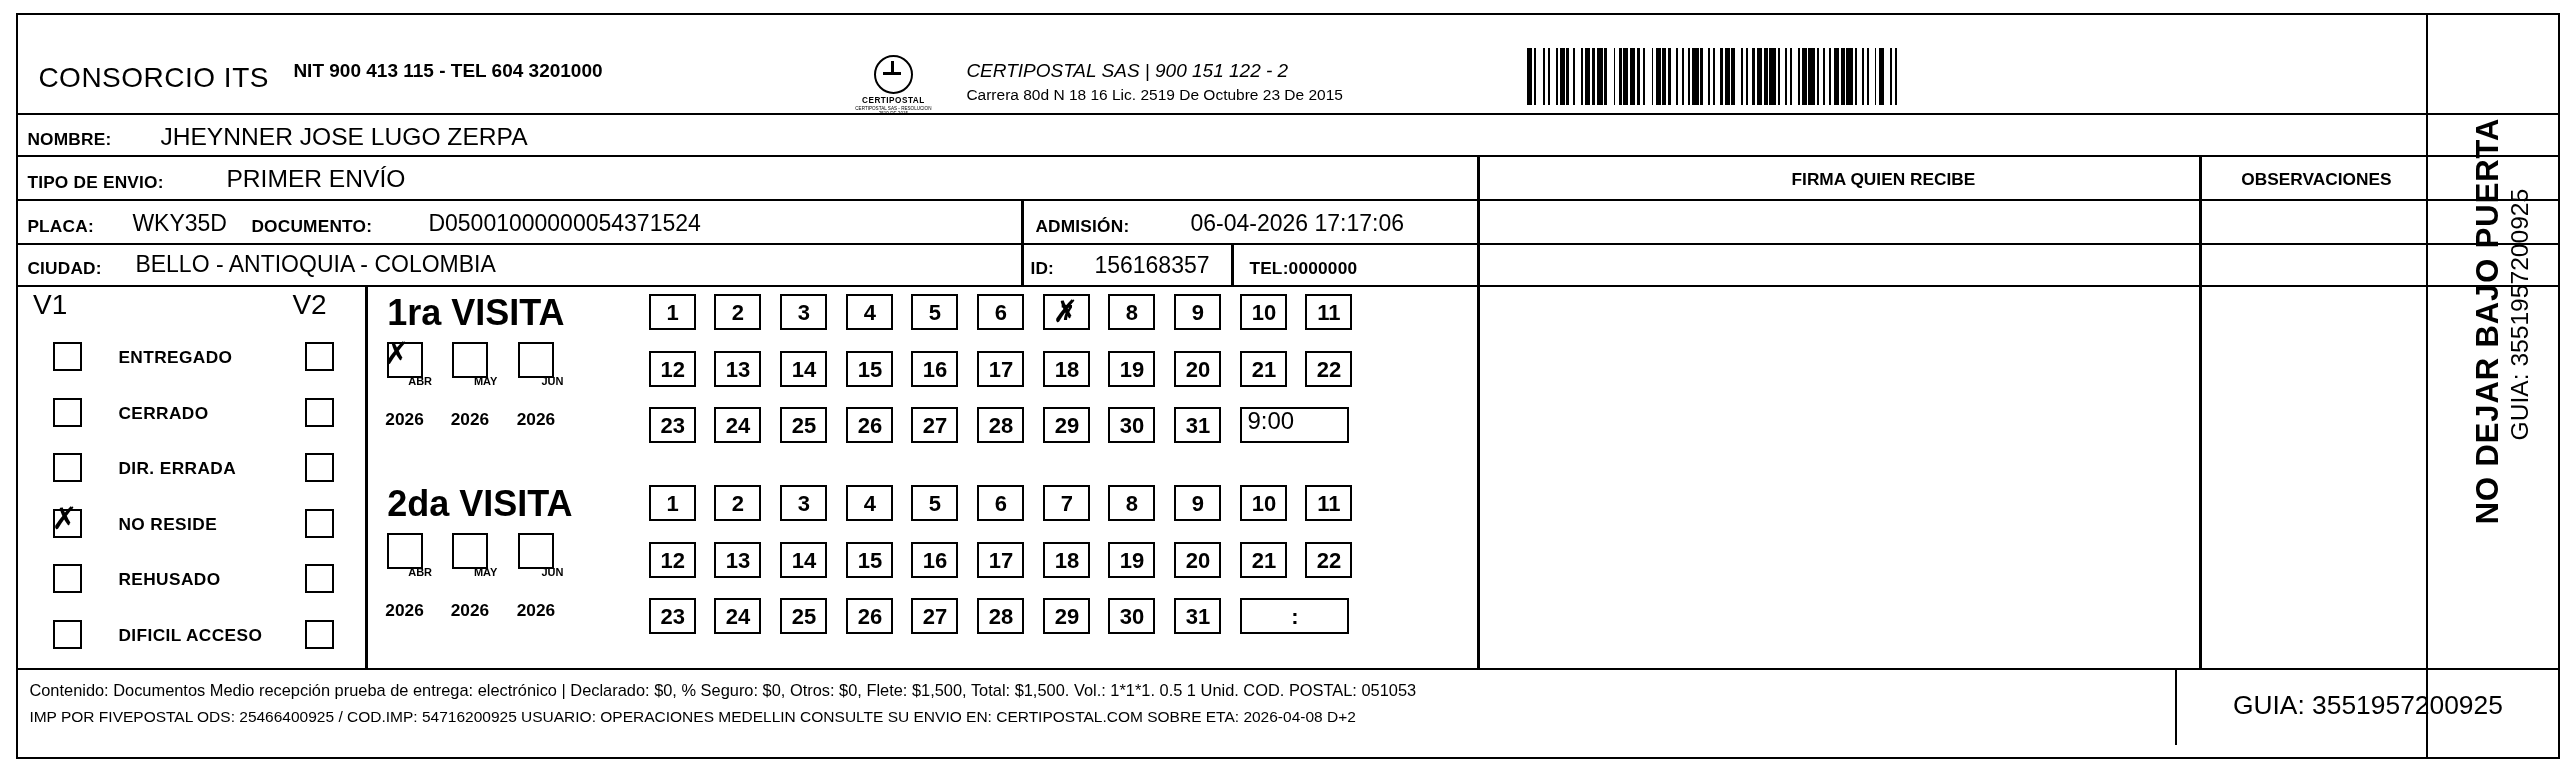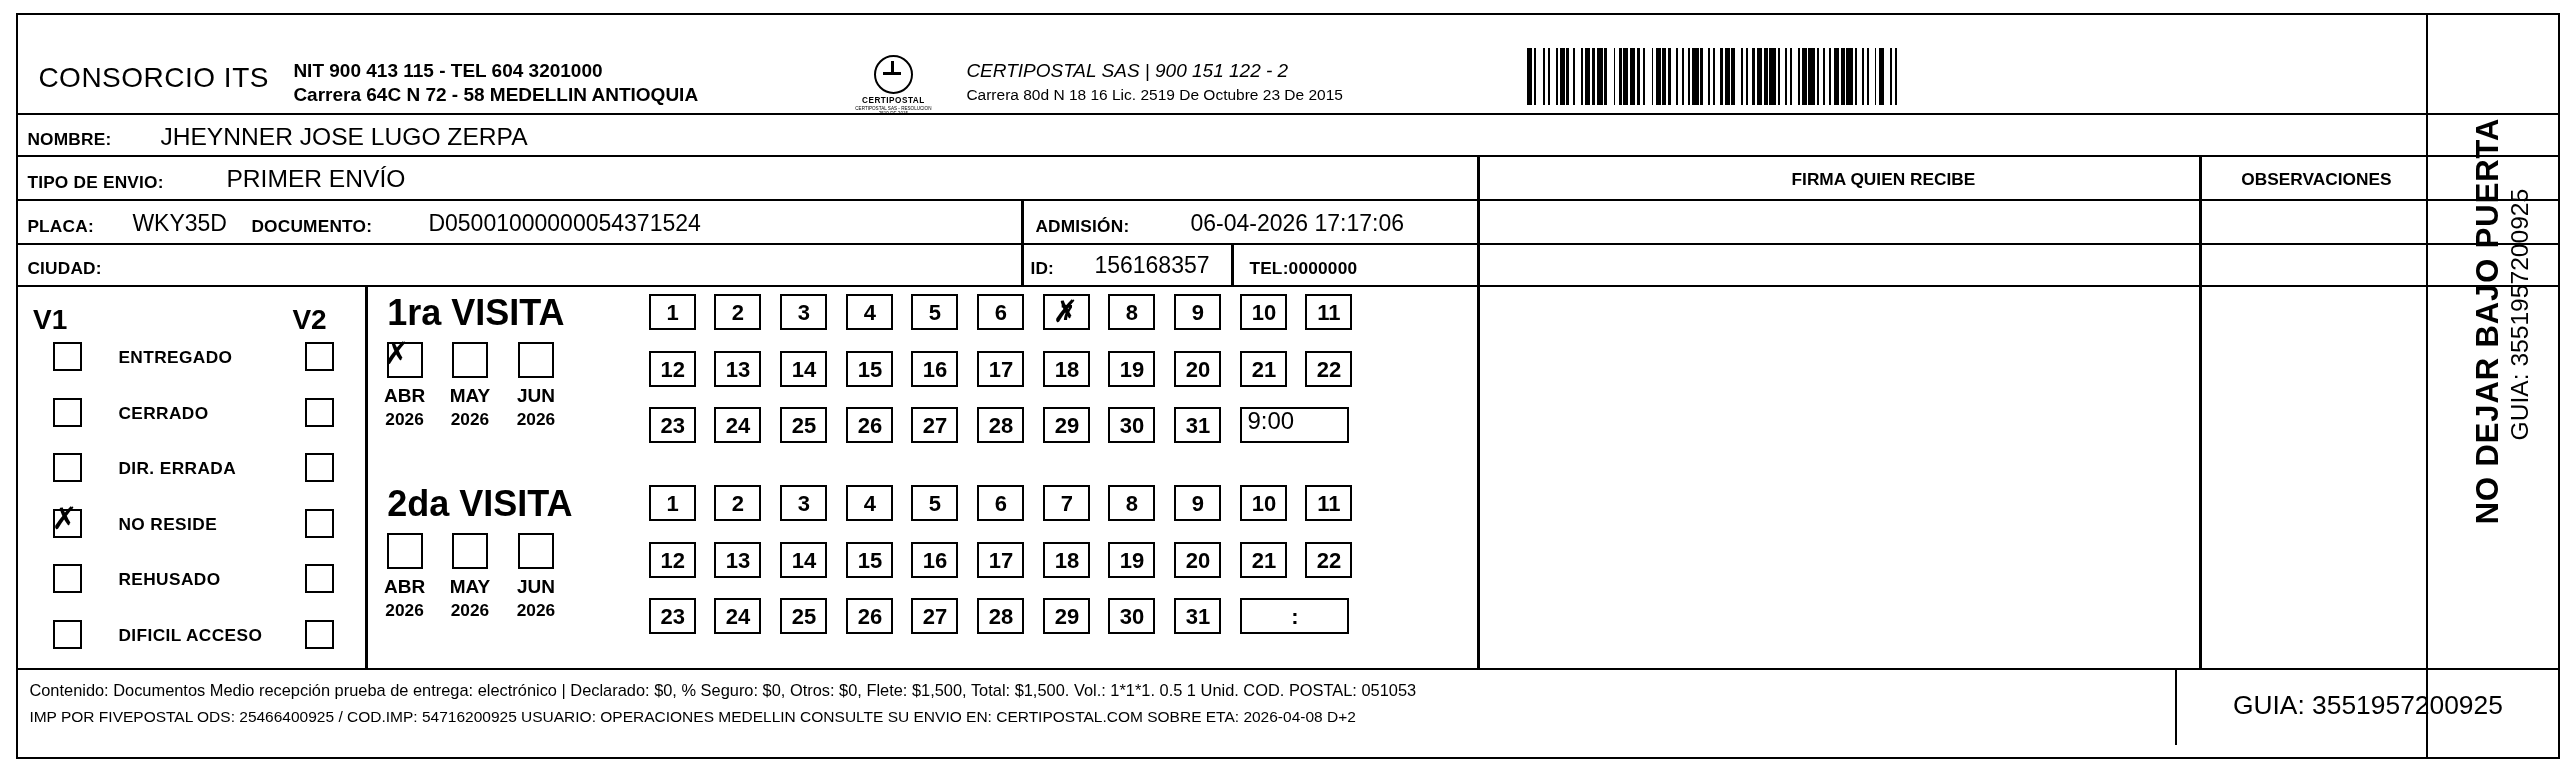--- a/index.html
+++ b/index.html
@@ -57,31 +57,31 @@
 
   
   .firma-head{position:absolute;left:1459px;top:0;width:812px;height:44px;}
   .firma-head .t{font-size:17.3px;font-weight:bold;text-align:center;line-height:44px;}
   .obs-head{position:absolute;left:2184px;top:0;width:228px;height:44px;}
   .obs-head .t{font-size:17.3px;font-weight:bold;text-align:center;line-height:44px;}
 
   
   .mid{position:relative;height:381px;border-top:2.3px solid #000;}
   .v12{position:absolute;left:0;top:0;width:347px;height:381px;}
-  .v12 .h1{position:absolute;font-size:28px;font-weight:bold;margin-top:15px;}
+  .v12 .h1{position:absolute;font-size:28px;font-weight:normal;}
   .optrow{position:absolute;left:0;width:347px;height:57px;}
   .optrow .bx{position:absolute;width:29px;height:29px;border:2.3px solid #000;box-sizing:border-box;}
   .optrow .bxl{left:35px;top:12.8px;}
   .optrow .bxr{left:287px;top:12.8px;}
   .optrow .t{position:absolute;left:100px;top:18px;font-size:17.3px;font-weight:bold;letter-spacing:0.4px;}
 
   .visitblk{position:absolute;top:0;width:251px;height:191px;}
   .visitblk .ttl{position:absolute;left:12.8px;top:5.5px;font-size:36px;font-weight:bold;}
   .visitblk .mbx{position:absolute;width:36px;height:36px;border:2.3px solid #000;box-sizing:border-box;top:55px;}
-  .visitblk .mlb{position:absolute;top:98px;font-size:19px;font-weight:bold;width:55px;text-align:center;}
+  .visitblk .mlb{position:absolute;top:88px;font-size:11px;font-weight:bold;width:55px;text-align:right;}
   .visitblk .myr{position:absolute;top:122px;font-size:17.3px;font-weight:bold;width:55px;text-align:center;}
 
   .daygrid{position:absolute;top:0;height:191px;}
   .day{position:absolute;width:47px;height:36px;border:2.3px solid #000;box-sizing:border-box;font-size:22px;font-weight:bold;text-align:center;line-height:33px;}
   .daywide{width:109px;}
 
   .mark{position:absolute;font-size:31px;line-height:1;}
   .footer{position:absolute;left:0;right:0;height:75px;border-top:2.3px solid #000;}
   .foot-t1{position:absolute;left:11px;top:11px;font-size:16.4px;}
   .foot-t2{position:absolute;left:11px;top:38px;font-size:15.5px;}
@@ -97,21 +97,20 @@
 </head>
 <body>
 
 <div id="sheet">
   <div class="outer">
 
     <div class="header">
       <div class="brand">CONSORCIO ITS</div>
       <div class="nit">
         <div>NIT 900 413 115 - TEL 604 3201000</div>
-        <div class="l2">Carrera 64C N 72 - 58 MEDELLIN ANTIOQUIA</div>
       </div>
 
       <div class="certilogo">
         <div class="ring"></div>
         <div class="nm">CERTIPOSTAL</div>
         <div class="sb">CERTIPOSTAL SAS - RESOLUCION 2519 DE 2015</div>
       </div>
 
       <div class="certi">
         <div class="l1">CERTIPOSTAL SAS | 900 151 122 - 2</div>
@@ -147,20 +146,21 @@
       <span class="v2">D05001000000054371524</span>
       <div class="vline" style="left:1003px;"></div>
       <span class="lbl adm-lbl">ADMISIÓN:</span>
       <span class="adm-v">06-04-2026 17:17:06</span>
       <div class="vline" style="left:1459px;"></div>
       <div class="vline" style="left:2181px;"></div>
     </div>
 
     <div class="row r-ciudad">
       <span class="lbl">CIUDAD:</span>
+      <span class="val">BELLO - ANTIOQUIA - COLOMBIA</span>
       <div class="vline" style="left:1003px;"></div>
       <span class="lbl id-lbl">ID:</span>
       <span class="id-v">156168357</span>
       <div class="vline" style="left:1213px;"></div>
       <span class="lbl tel">TEL:0000000</span>
       <div class="vline" style="left:1459px;"></div>
       <div class="vline" style="left:2181px;"></div>
     </div>
 
     <div class="mid" id="mid">

